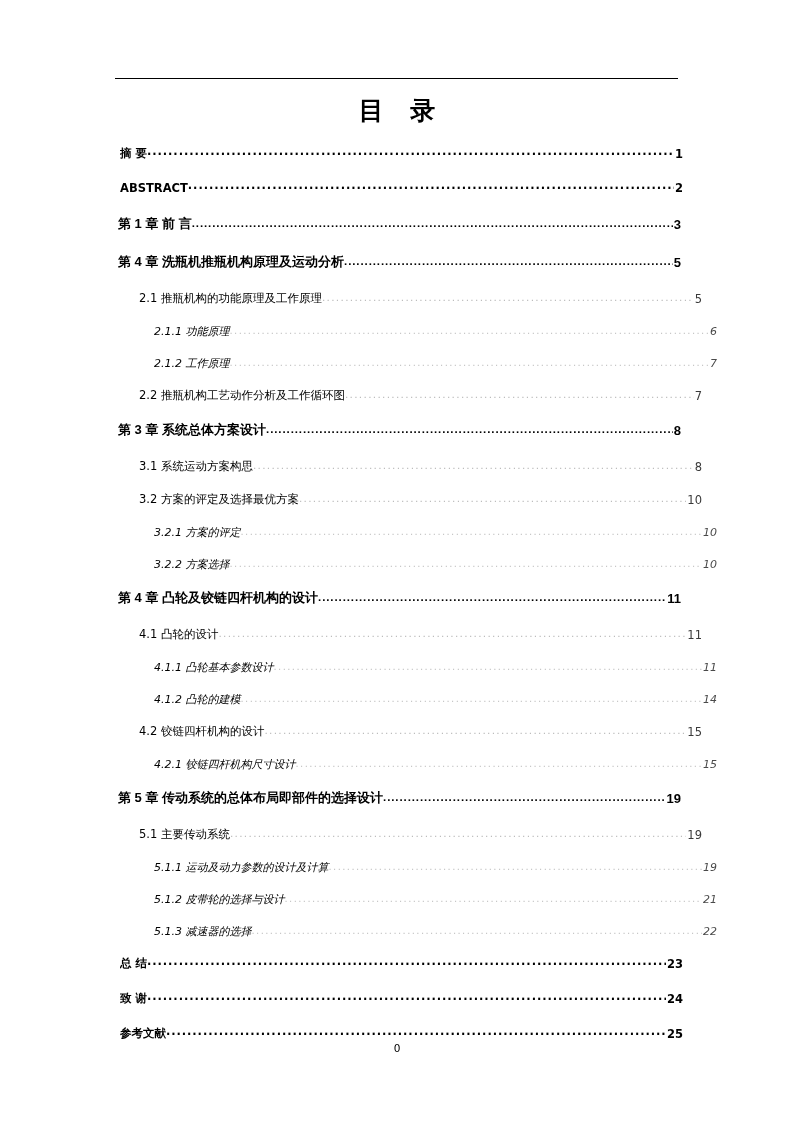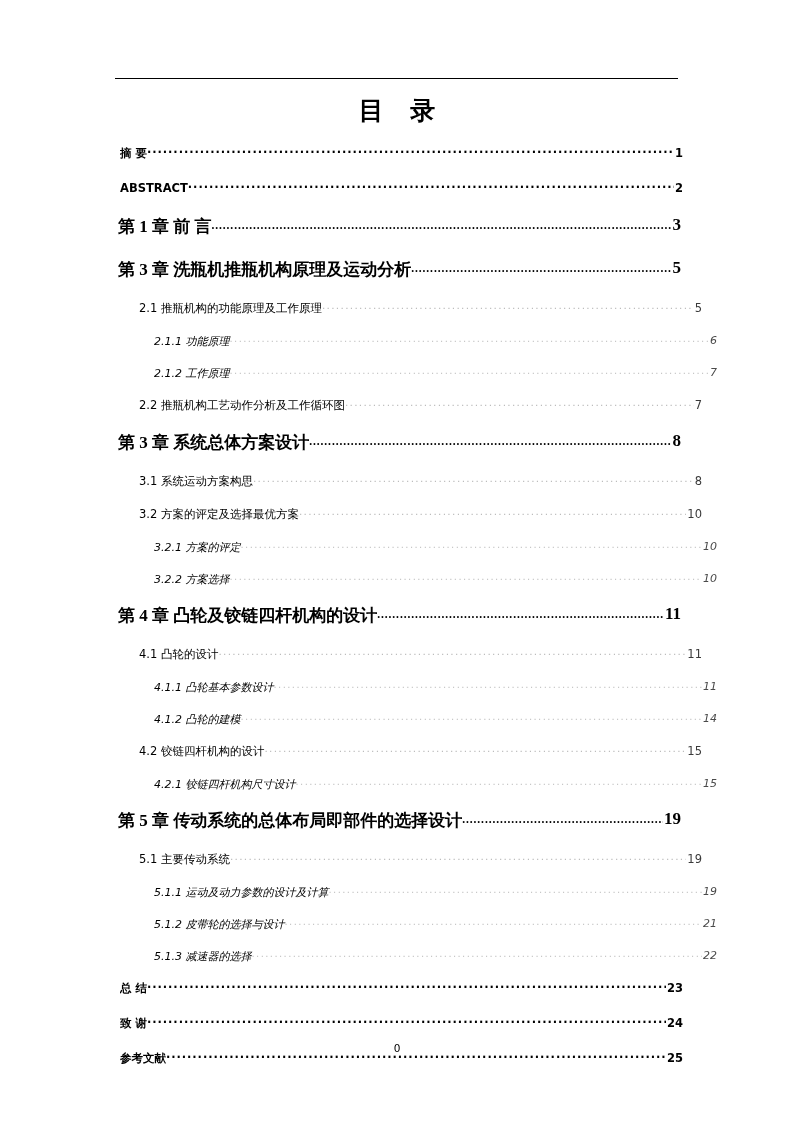--- a/index.html
+++ b/index.html
@@ -50,21 +50,21 @@
   
   .toc {
     position: absolute;
     left: 115px;
     top: 146px;
     width: 563px;
   }
 
   .toc-entry {
     display: flex;
-    align-items: flex-start;
+    align-items: center;
     width: 100%;
     box-sizing: border-box;
     white-space: nowrap;
     overflow: hidden;
   }
 
   .entry-label {
     flex: 0 0 auto;
     display: inline-block;
   }
@@ -88,24 +88,24 @@
   .entry-page {
     flex: 0 0 auto;
     display: inline-block;
     text-align: right;
     padding-left: 1px;
   }
 
   
   .lvl1 {
     font-weight: bold;
-    font-size: 17px;
+    font-size: 13px;
     margin-left: 3px;
     margin-bottom: 20px;
-    font-family: Liberation Serif, serif;
+    font-family: Liberation Sans, sans-serif;
   }
   .lvl1 .entry-leader::after {
     font-weight: bold;
     font-size: 11.5px;
     color: #000;
     letter-spacing: 0.9px;
   }
   .lvl1 .entry-page { font-weight: bold; }
 
   
@@ -190,21 +190,21 @@
         <span class="entry-label">ABSTRACT</span>
         <span class="entry-leader"></span>
         <span class="entry-page">2</span>
       </div>
       <div class="toc-entry lvl1">
         <span class="entry-label">第 1 章      前 言</span>
         <span class="entry-leader"></span>
         <span class="entry-page">3</span>
       </div>
       <div class="toc-entry lvl1">
-        <span class="entry-label">第 3 章      洗瓶机推瓶机构原理及运动分析</span>
+        <span class="entry-label">第 4 章      洗瓶机推瓶机构原理及运动分析</span>
         <span class="entry-leader"></span>
         <span class="entry-page">5</span>
       </div>
       <div class="toc-entry lvl2">
         <span class="entry-label">2.1 推瓶机构的功能原理及工作原理</span>
         <span class="entry-leader"></span>
         <span class="entry-page">5</span>
       </div>
       <div class="toc-entry lvl3">
         <span class="entry-label">2.1.1 功能原理</span>

